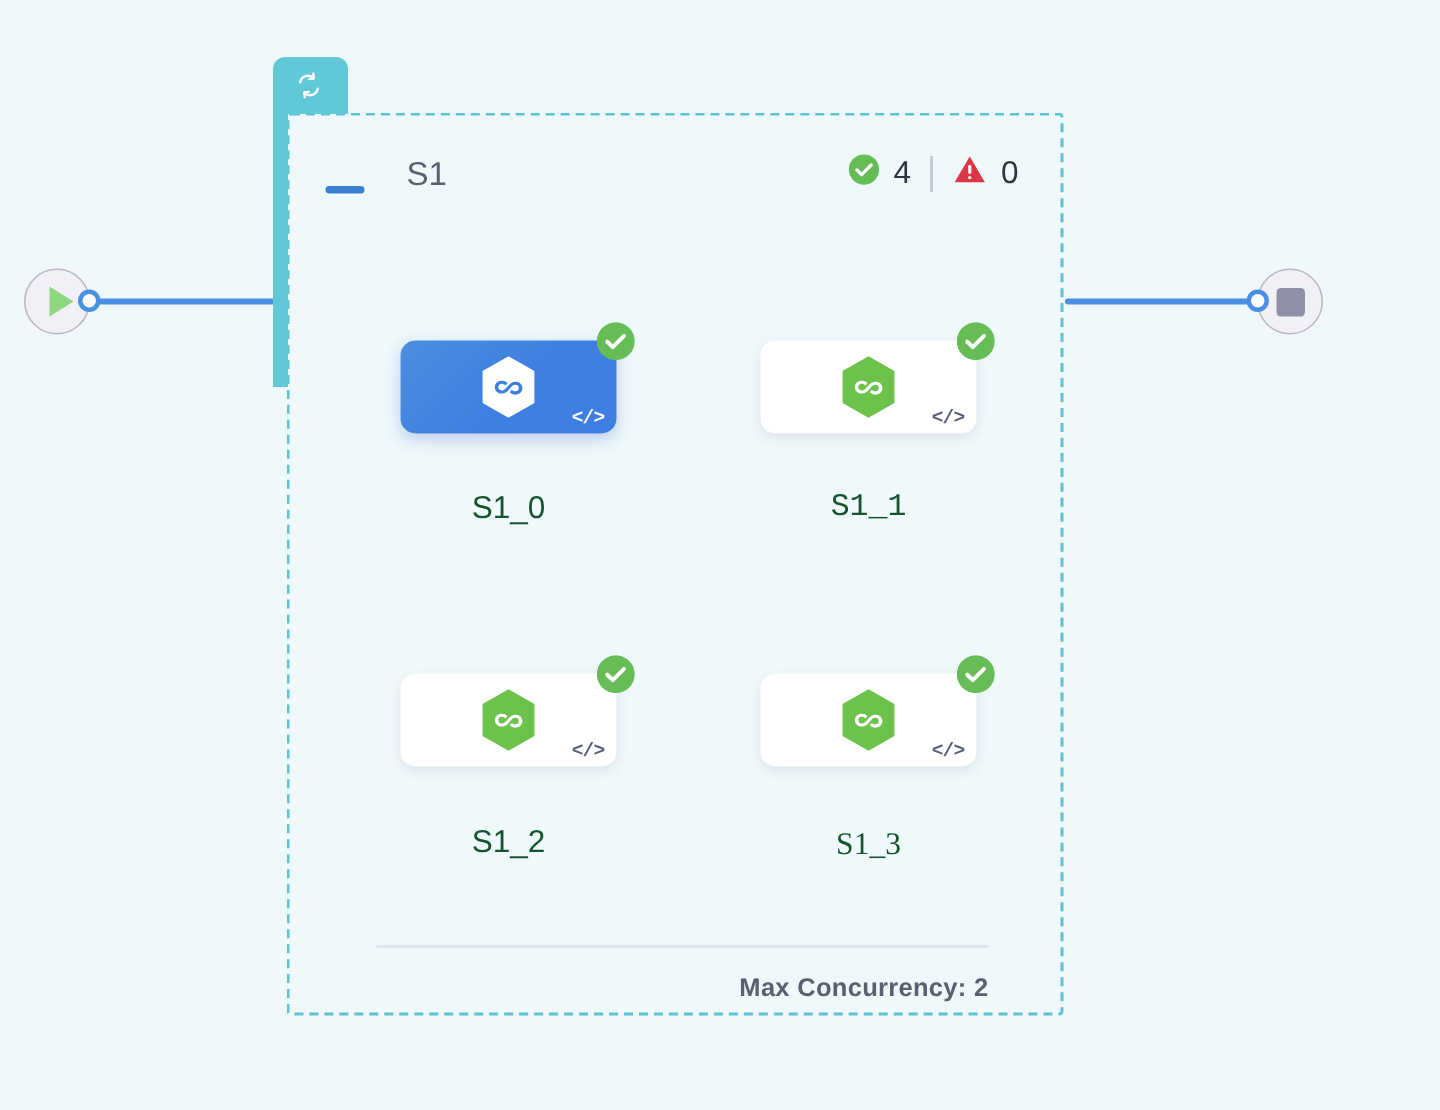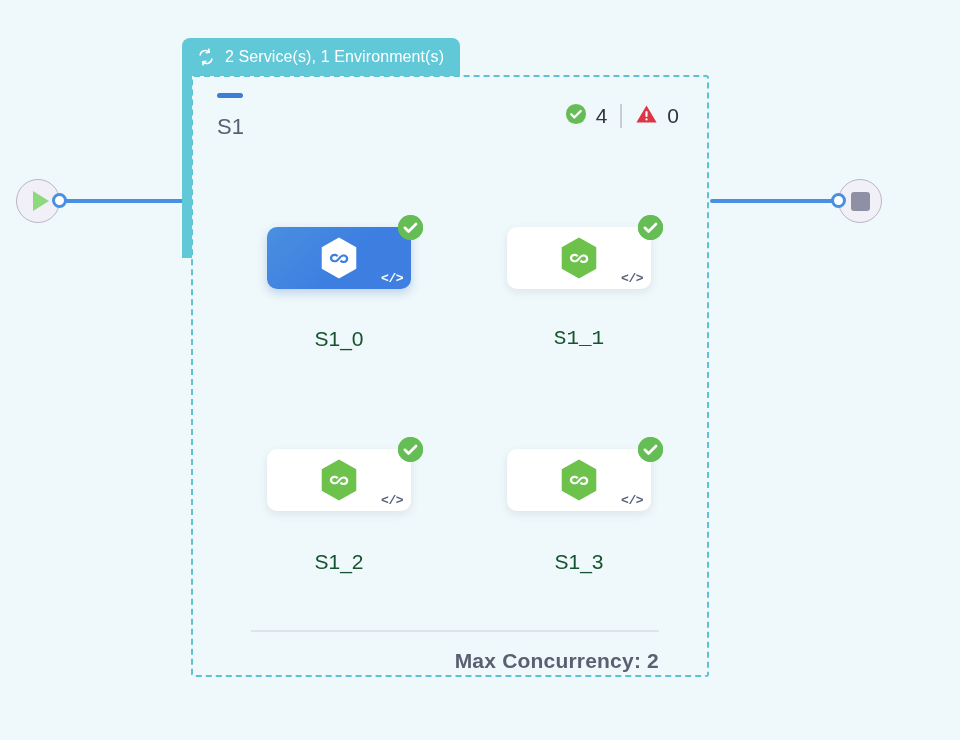--- a/index.html
+++ b/index.html
@@ -125,24 +125,23 @@
     top: 22px;
     height: 34px;
     display: flex;
     align-items: center;
     justify-content: space-between;
     padding: 0 28px 0 24px;
     box-sizing: border-box;
   }
   #collapse-group {
     display: flex;
-    align-items: flex-start;
-    gap: 16px;
+    align-items: flex-end;
+    gap: 28px;
     cursor: pointer;
-    flex-direction: column;
   }
   .minus-bar {
     width: 26px;
     height: 5px;
     border-radius: 2.5px;
     background: #3b7fd4;
   }
   #group-name {
     font-size: 22px;
     color: #5a6072;
@@ -220,36 +219,36 @@
   }
 
   
   #svc-0 { left: 74px;  top: 150px; }
   #svc-1 { left: 314px; top: 150px; }
   #svc-2 { left: 74px;  top: 372px; }
   #svc-3 { left: 314px; top: 372px; }
   #lbl-0 { left: 74px;  top: 250px; }
   #lbl-1 { left: 314px; top: 250px; font-family: Liberation Mono, monospace; }
   #lbl-2 { left: 74px;  top: 473px; }
-  #lbl-3 { left: 314px; top: 473px; }
+  #lbl-3 { left: 314px; top: 473px; font-family: Liberation Serif, serif; }
 
   
   #group-divider {
     position: absolute;
     left: 58px;
     right: 48px;
     top: 553px;
     height: 1.5px;
     background: #dfe3ea;
   }
   #max-concurrency {
     position: absolute;
     right: 48px;
     top: 572px;
-    font-size: 21px;
+    font-size: 17px;
     font-weight: 700;
     color: #5a6072;
     letter-spacing: 0.2px;
   }
 </style>
 </head>
 <body>
 
 <div id="canvas">
 
@@ -272,21 +271,20 @@
 
     <div id="group-header">
       <span>
         <svg class="loop-icon" width="20" height="20" viewBox="0 0 24 24" fill="none" stroke="#ffffff" stroke-width="1.9" stroke-linecap="round" stroke-linejoin="round">
           <path d="M5 9.5a6.2 6.2 0 0 1 10.6-3.3"></path>
           <path d="M19 14.5a6.2 6.2 0 0 1-10.6 3.3"></path>
           <polyline points="15.4 2.6 15.9 6.4 12.2 6.9"></polyline>
           <polyline points="8.6 21.4 8.1 17.6 11.8 17.1"></polyline>
         </svg>
       </span>
-      <span>2 Service(s), 1 Environment(s)</span>
     </div>
 
     <div id="group-body">
 
       <div id="group-toprow">
 
         <div id="collapse-group">
           <span class="minus-bar"></span>
           <span id="group-name">S1</span>
         </div>

